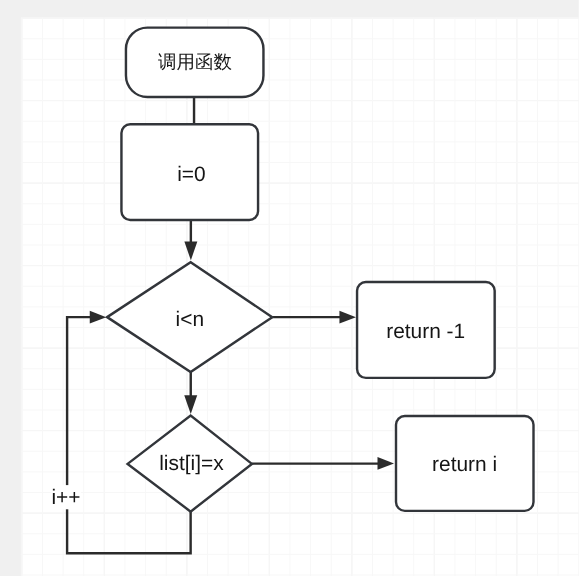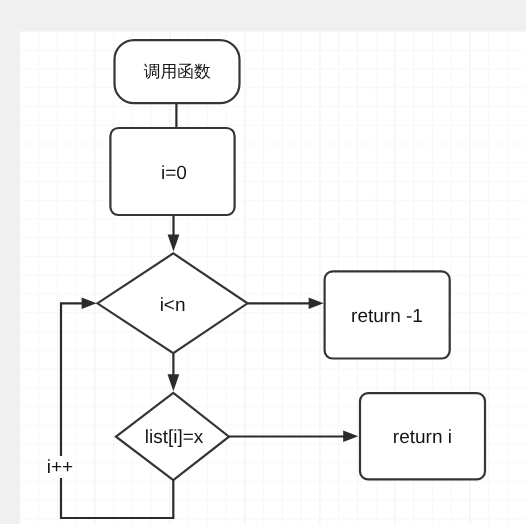--- a/index.html
+++ b/index.html
@@ -7,21 +7,21 @@
     margin: 0;
     padding: 0;
     width: 526px;
     height: 524px;
     overflow: hidden;
     background: #f0f0f0;
     font-family: "Liberation Sans", sans-serif;
     -webkit-font-smoothing: antialiased;
     text-rendering: geometricPrecision;
   }
-  #page { position:absolute; left:0; top:15px; width:526px; height:432px; }
+  #page { position:absolute; left:0; top:0; width:526px; height:432px; }
   #canvas {
     position: absolute;
     left: 18.5px;
     top: 16px;
     width: 507.5px;
     height: 508px;
     background: #ffffff;
     background-image:
       linear-gradient(to right, #f7f7f7 1px, transparent 1px),
       linear-gradient(to bottom, #f7f7f7 1px, transparent 1px),

